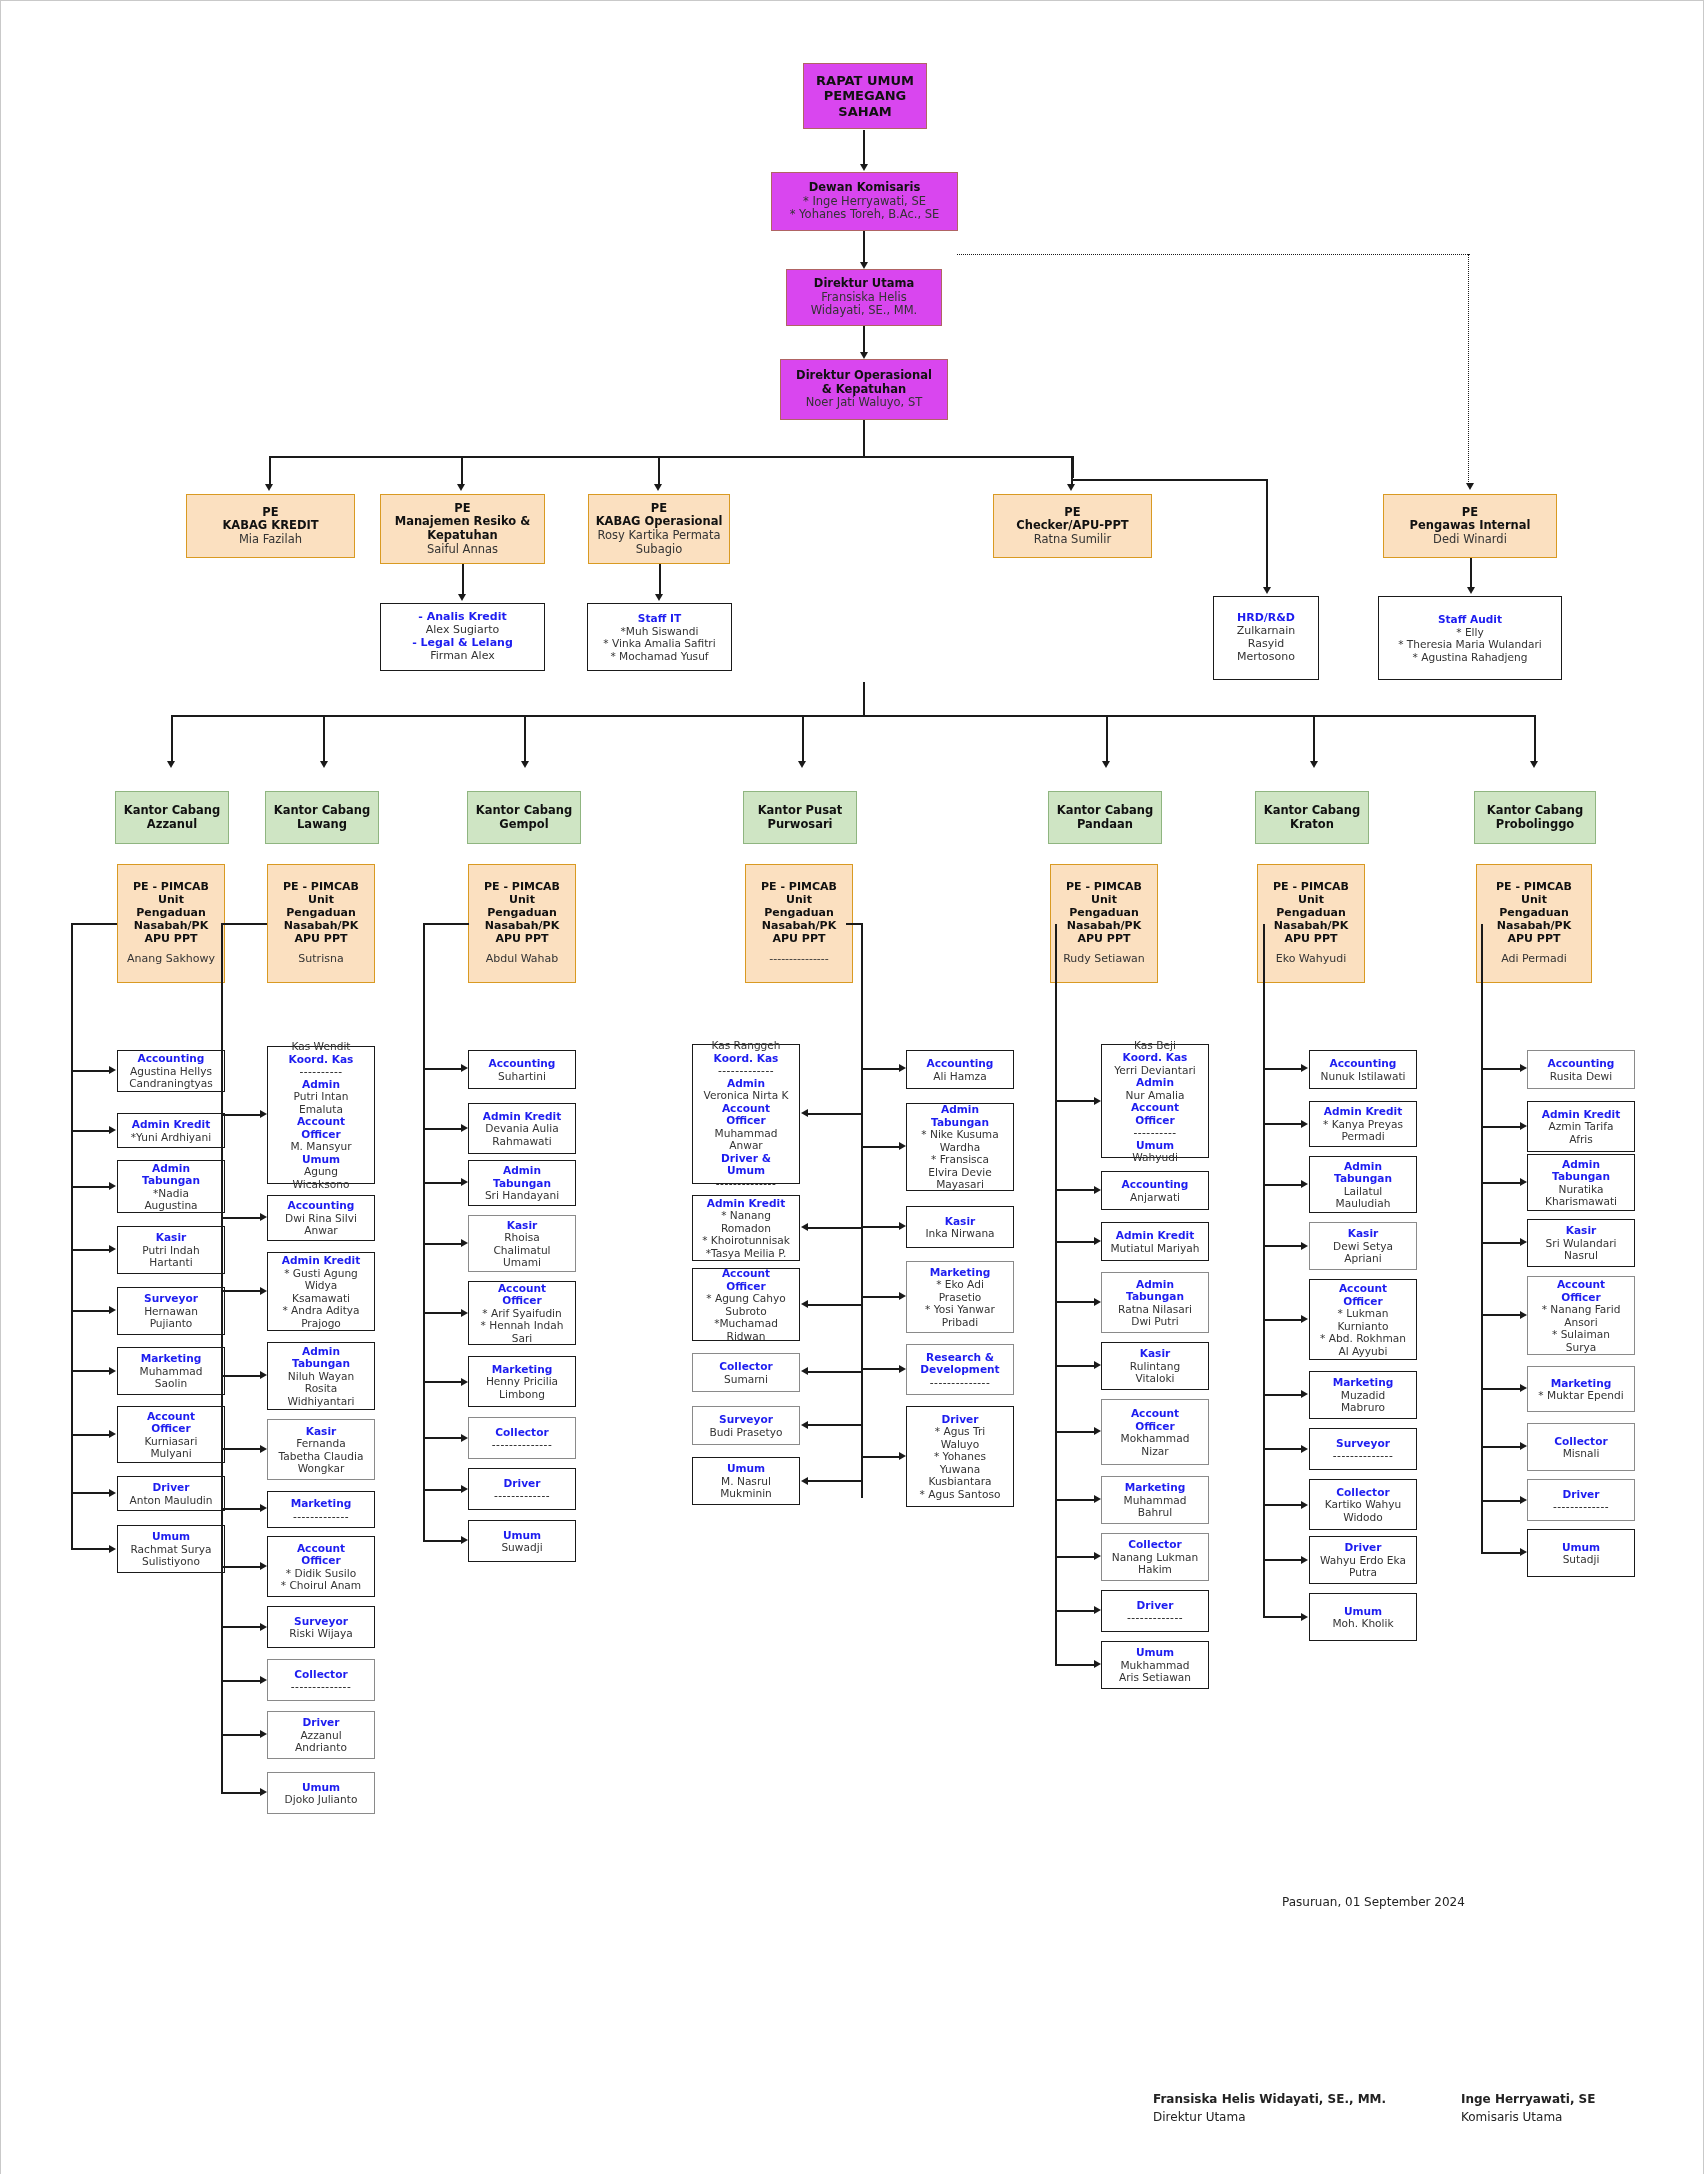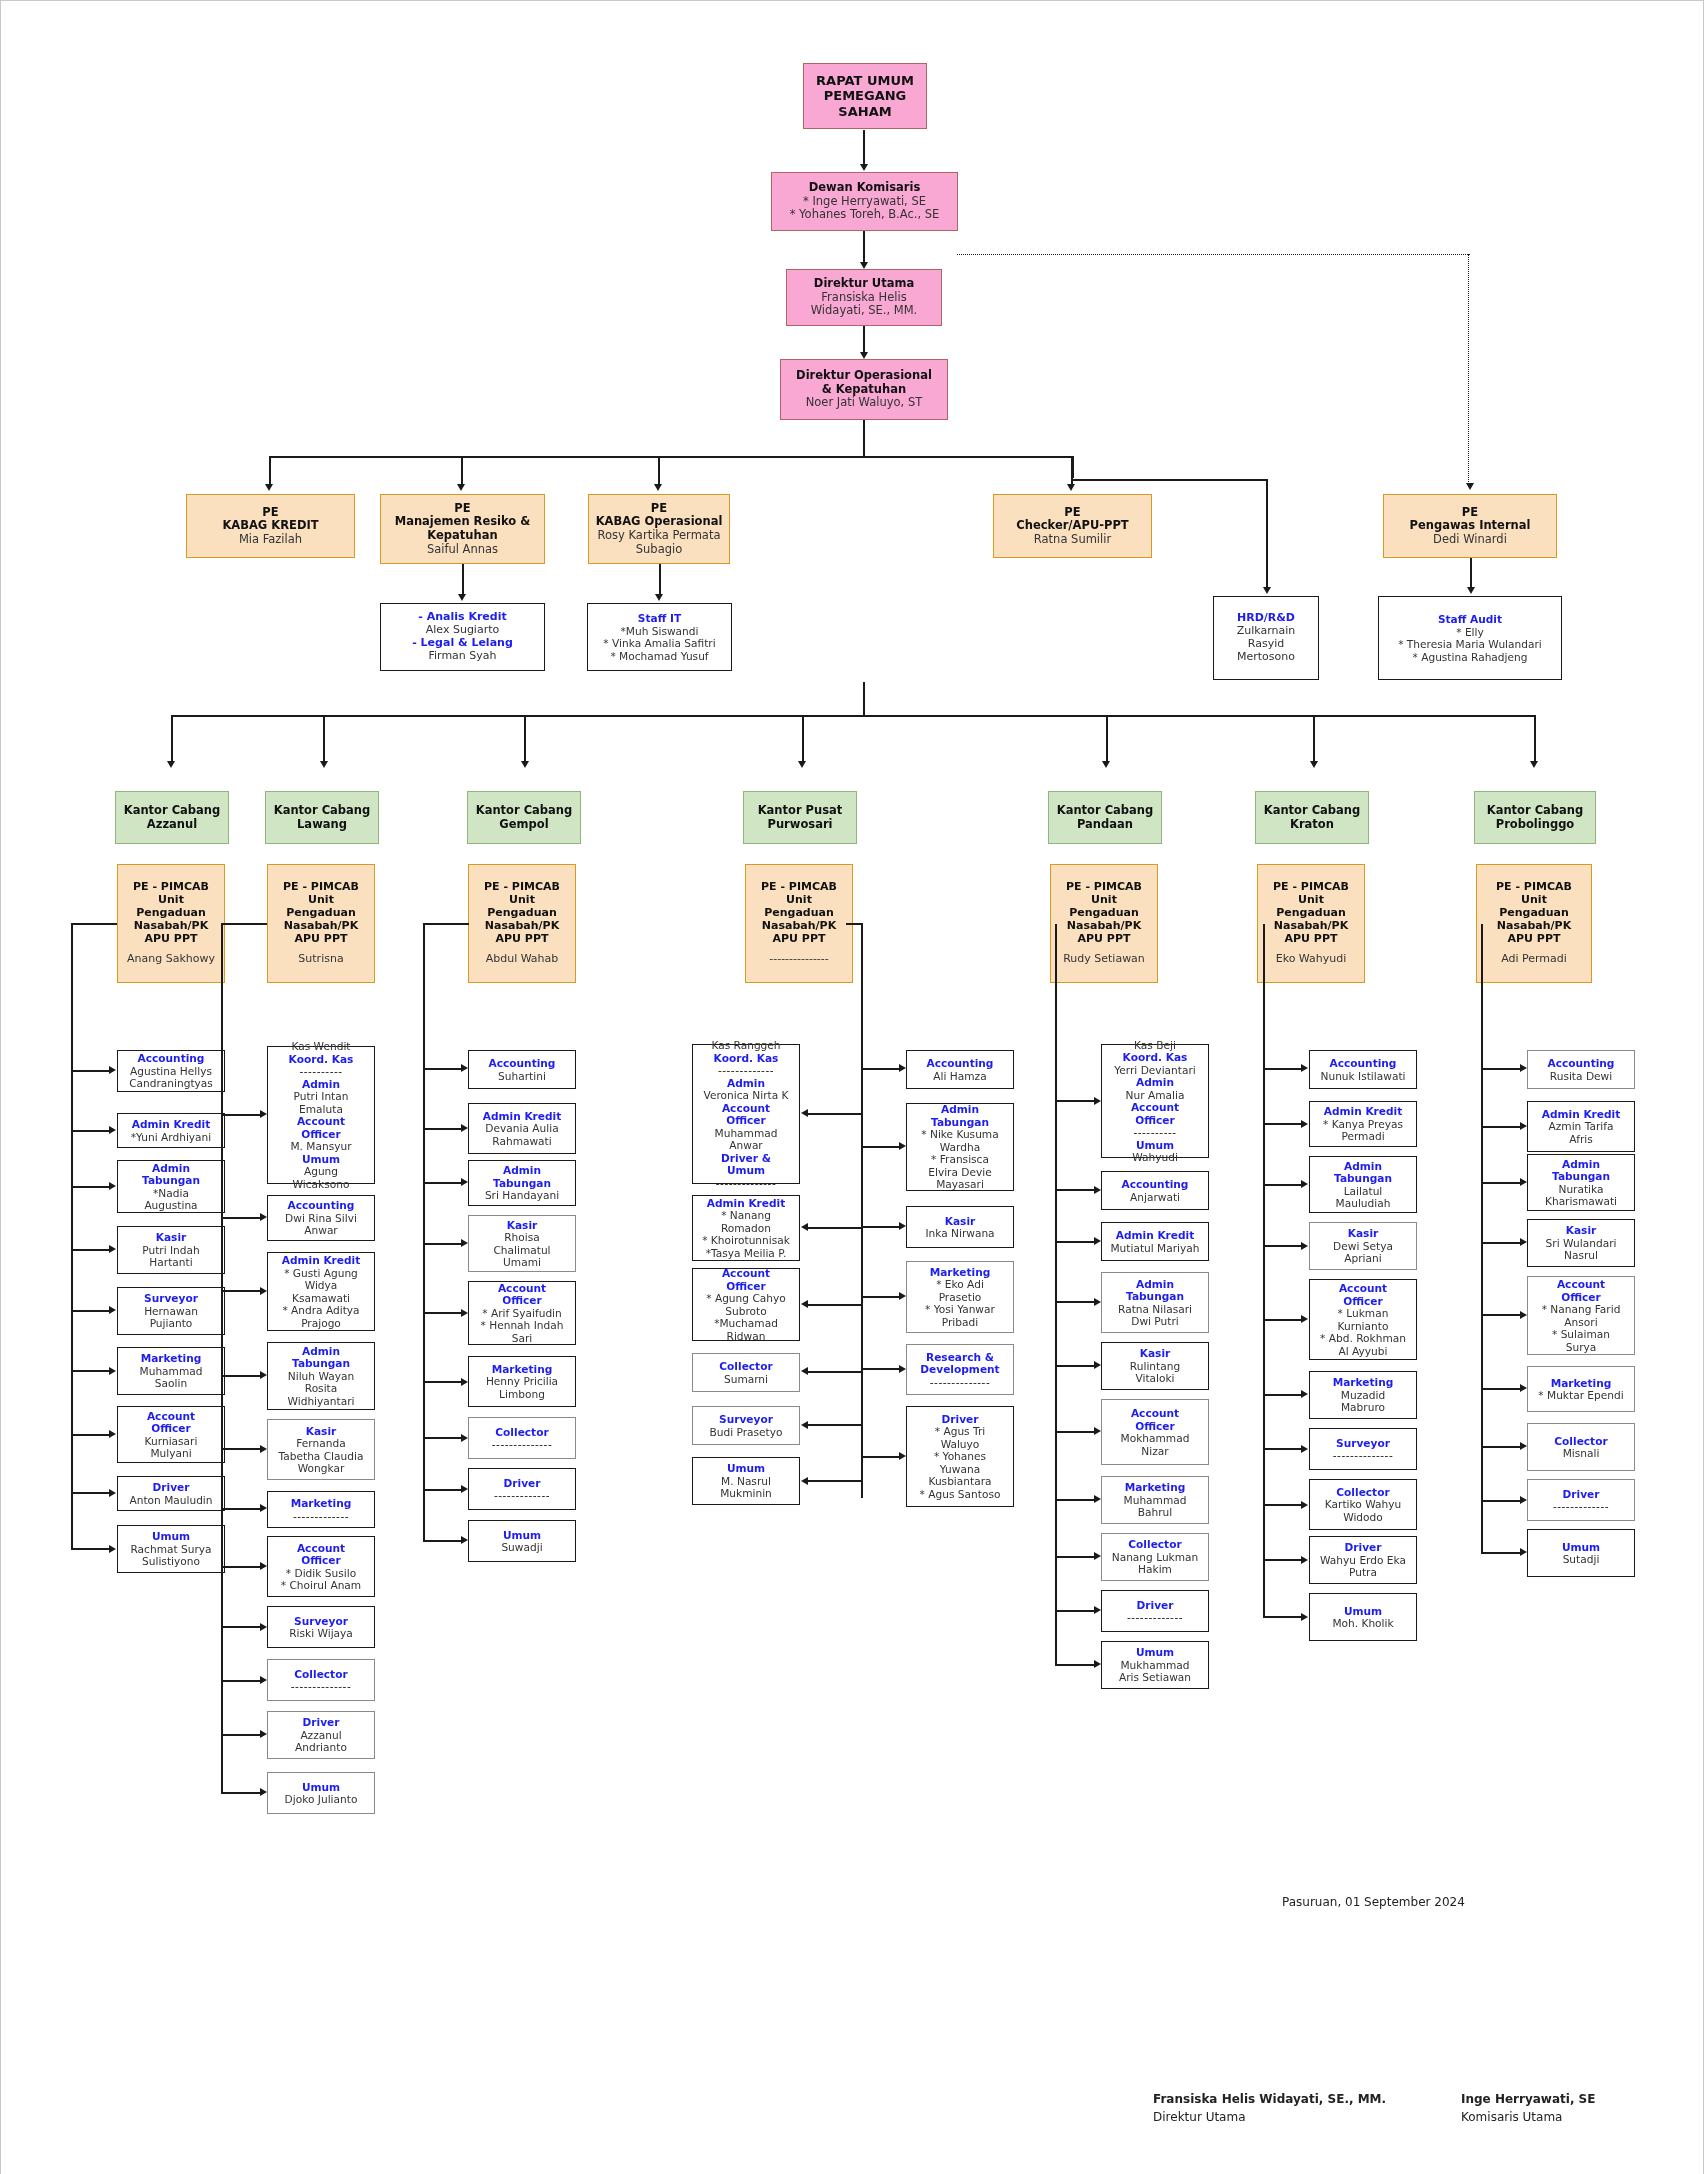--- a/index.html
+++ b/index.html
@@ -19,21 +19,21 @@
     position:absolute;
     box-sizing:border-box;
     display:flex;
     flex-direction:column;
     align-items:center;
     justify-content:center;
     text-align:center;
     line-height:1.18;
     padding:2.8px 3.7px;
   }
-  .pink{background:#f9a8d4;border:1.4px solid #b06464;justify-content:center;}
+  .pink{background:#d946ef;border:1.4px solid #b06464;justify-content:center;}
   .orange{background:#fbe0c0;border:1.4px solid #d99a22;}
   .green{background:#cfe5c4;border:1.4px solid #8fb580;}
   .plain{background:#ffffff;border:1.4px solid #1a1a1a;}
   .plaingrey{background:#ffffff;border:1.4px solid #8a8a8a;}
 
   .t-bold{font-weight:bold;color:#111;}
   .t-norm{color:#333;}
   .t-blue{font-weight:bold;color:#1d1df0;}
   .t-dash{color:#111;letter-spacing:0.5px;}
 
@@ -100,21 +100,21 @@
       </div>
       <div class="node orange" style="left: 1382px; top: 493px; width: 174px; height: 64px; font-size: 11.5px;">
         <div class="t-bold">PE</div>
         <div class="t-bold">Pengawas Internal</div>
         <div class="t-norm">Dedi Winardi</div>
       </div>
       <div class="node plain" style="left: 379px; top: 602px; width: 165px; height: 68px; font-size: 11px;">
         <div class="t-blue">- Analis Kredit</div>
         <div class="t-norm">Alex Sugiarto</div>
         <div class="t-blue">- Legal &amp; Lelang</div>
-        <div class="t-norm">Firman Syah</div>
+        <div class="t-norm">Firman Alex</div>
       </div>
       <div class="node plain" style="left: 586px; top: 602px; width: 145px; height: 68px; font-size: 10.6px;">
         <div class="t-blue">Staff IT</div>
         <div class="t-norm">*Muh Siswandi</div>
         <div class="t-norm">* Vinka Amalia Safitri</div>
         <div class="t-norm">* Mochamad Yusuf</div>
       </div>
       <div class="node plain" style="left: 1212px; top: 595px; width: 106px; height: 84px; font-size: 11px;">
         <div class="t-blue">HRD/R&amp;D</div>
         <div class="t-norm">Zulkarnain</div>

